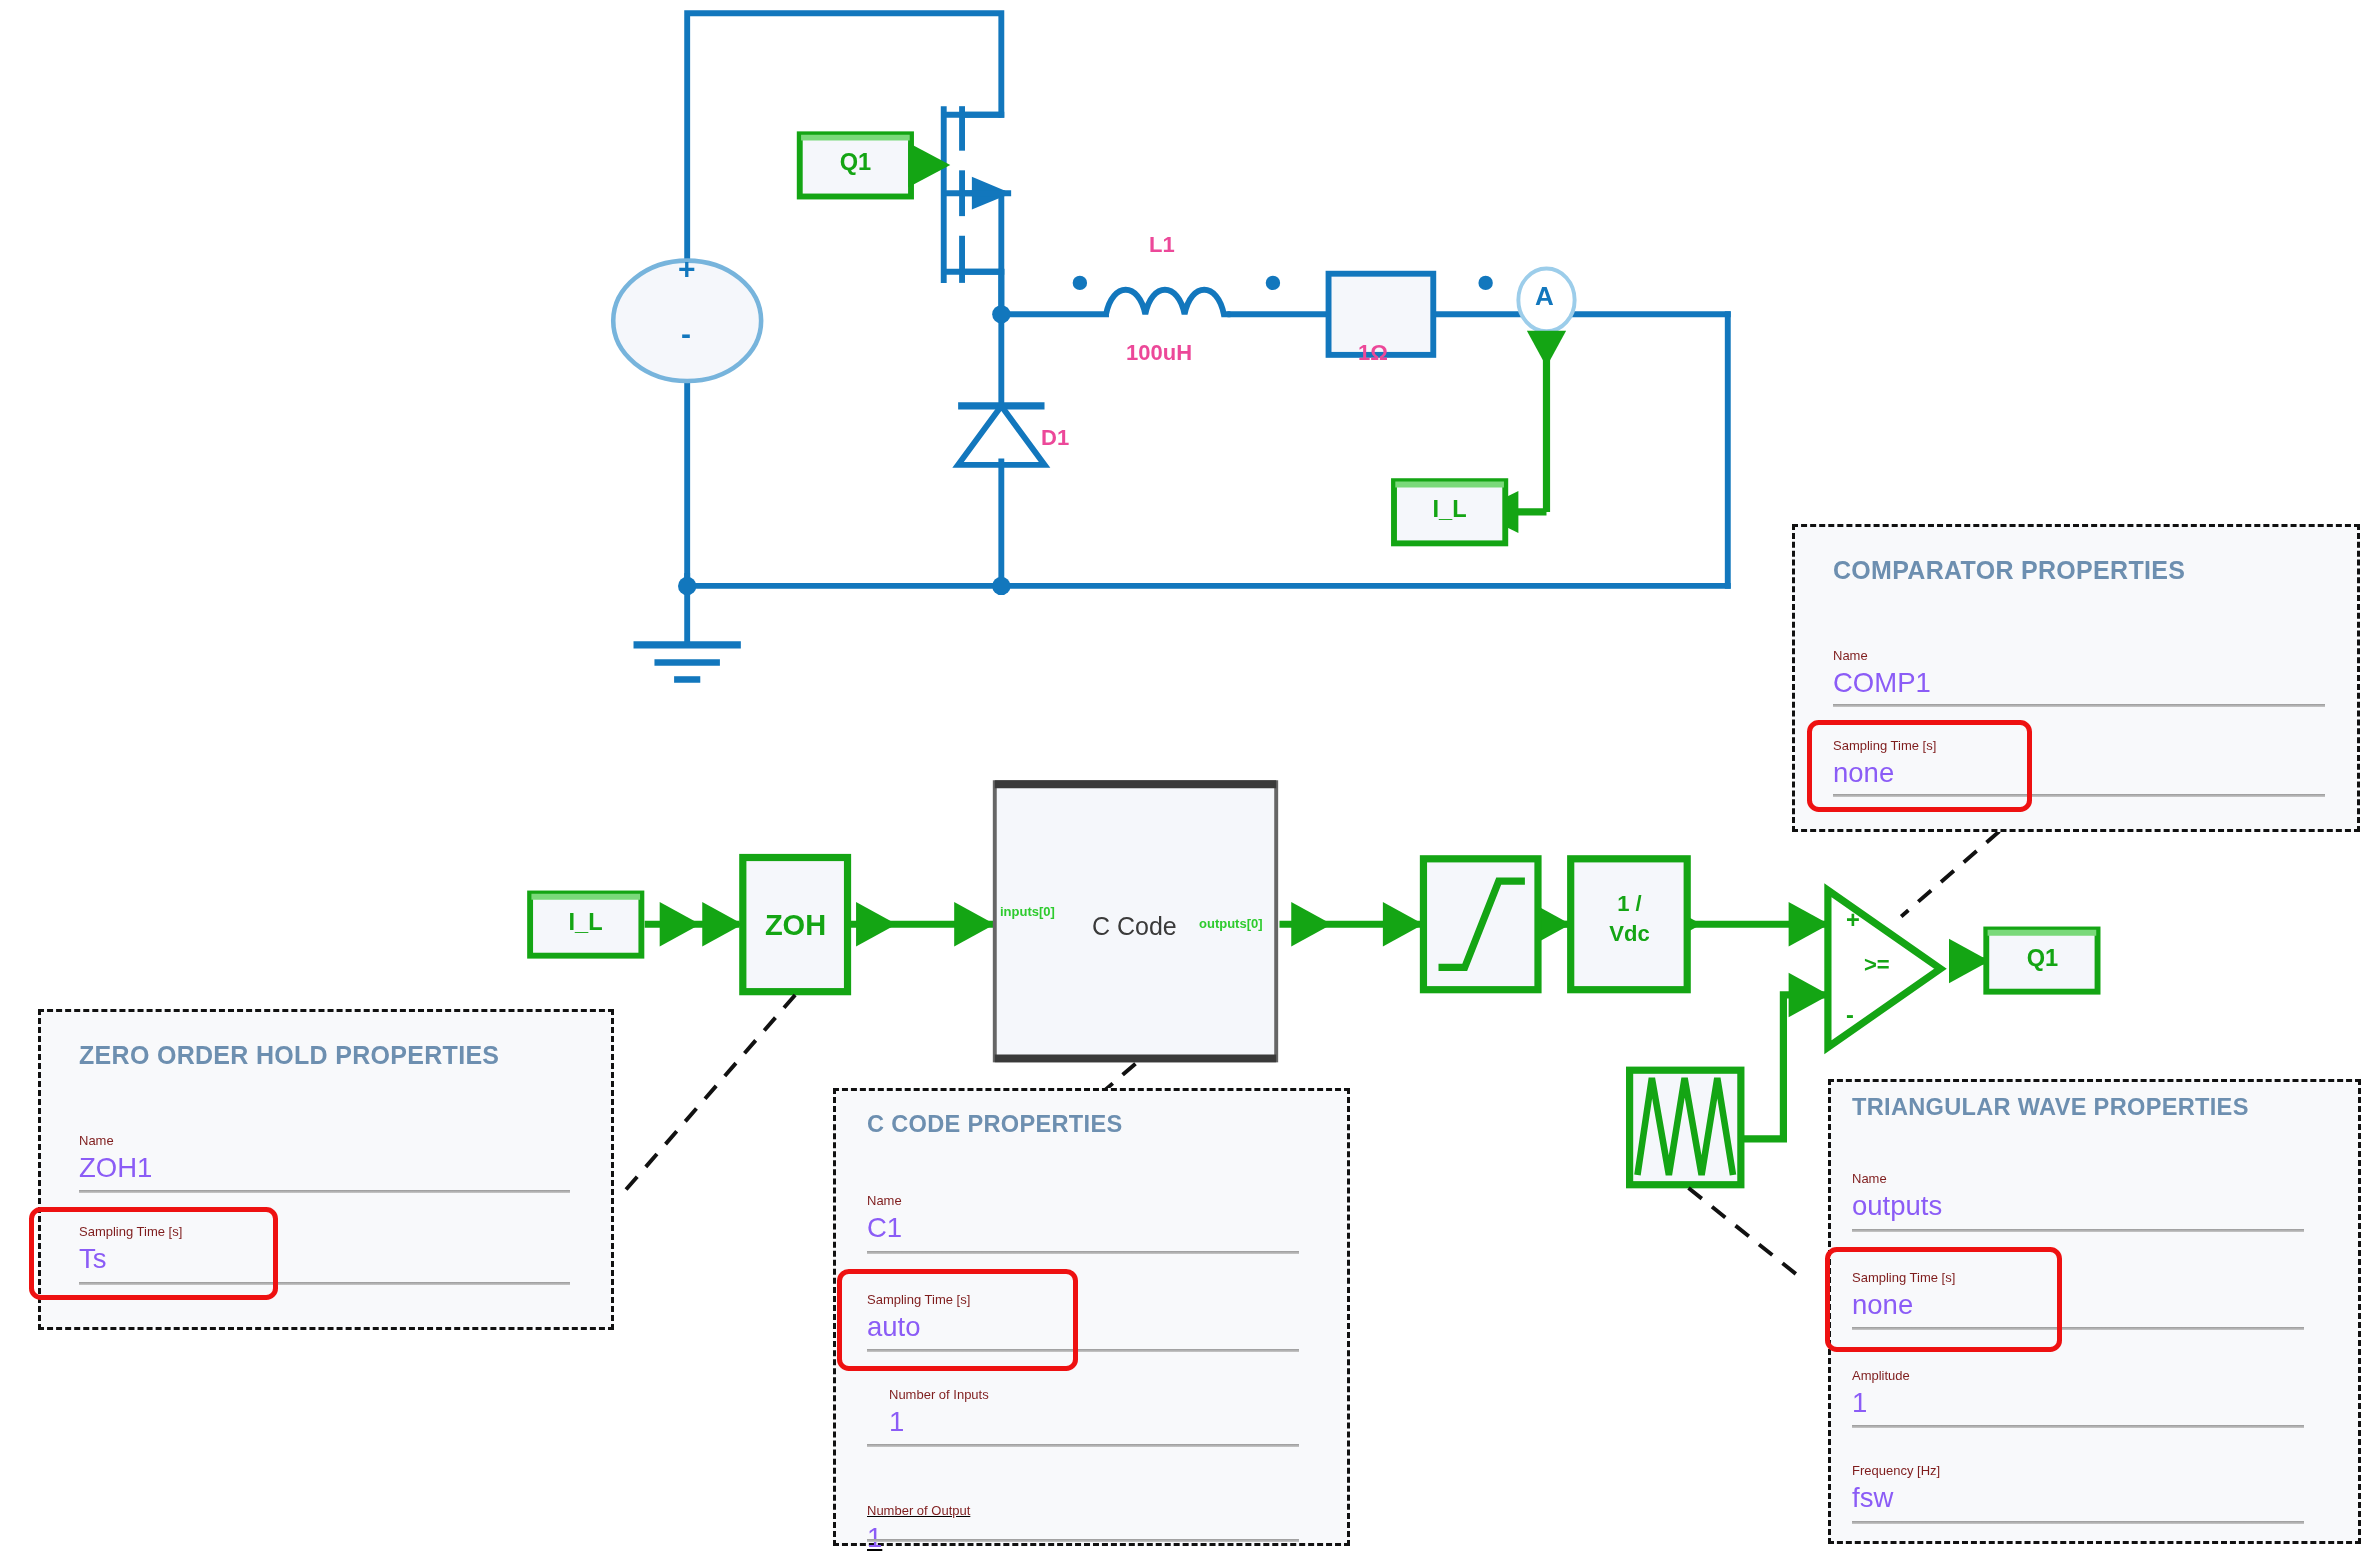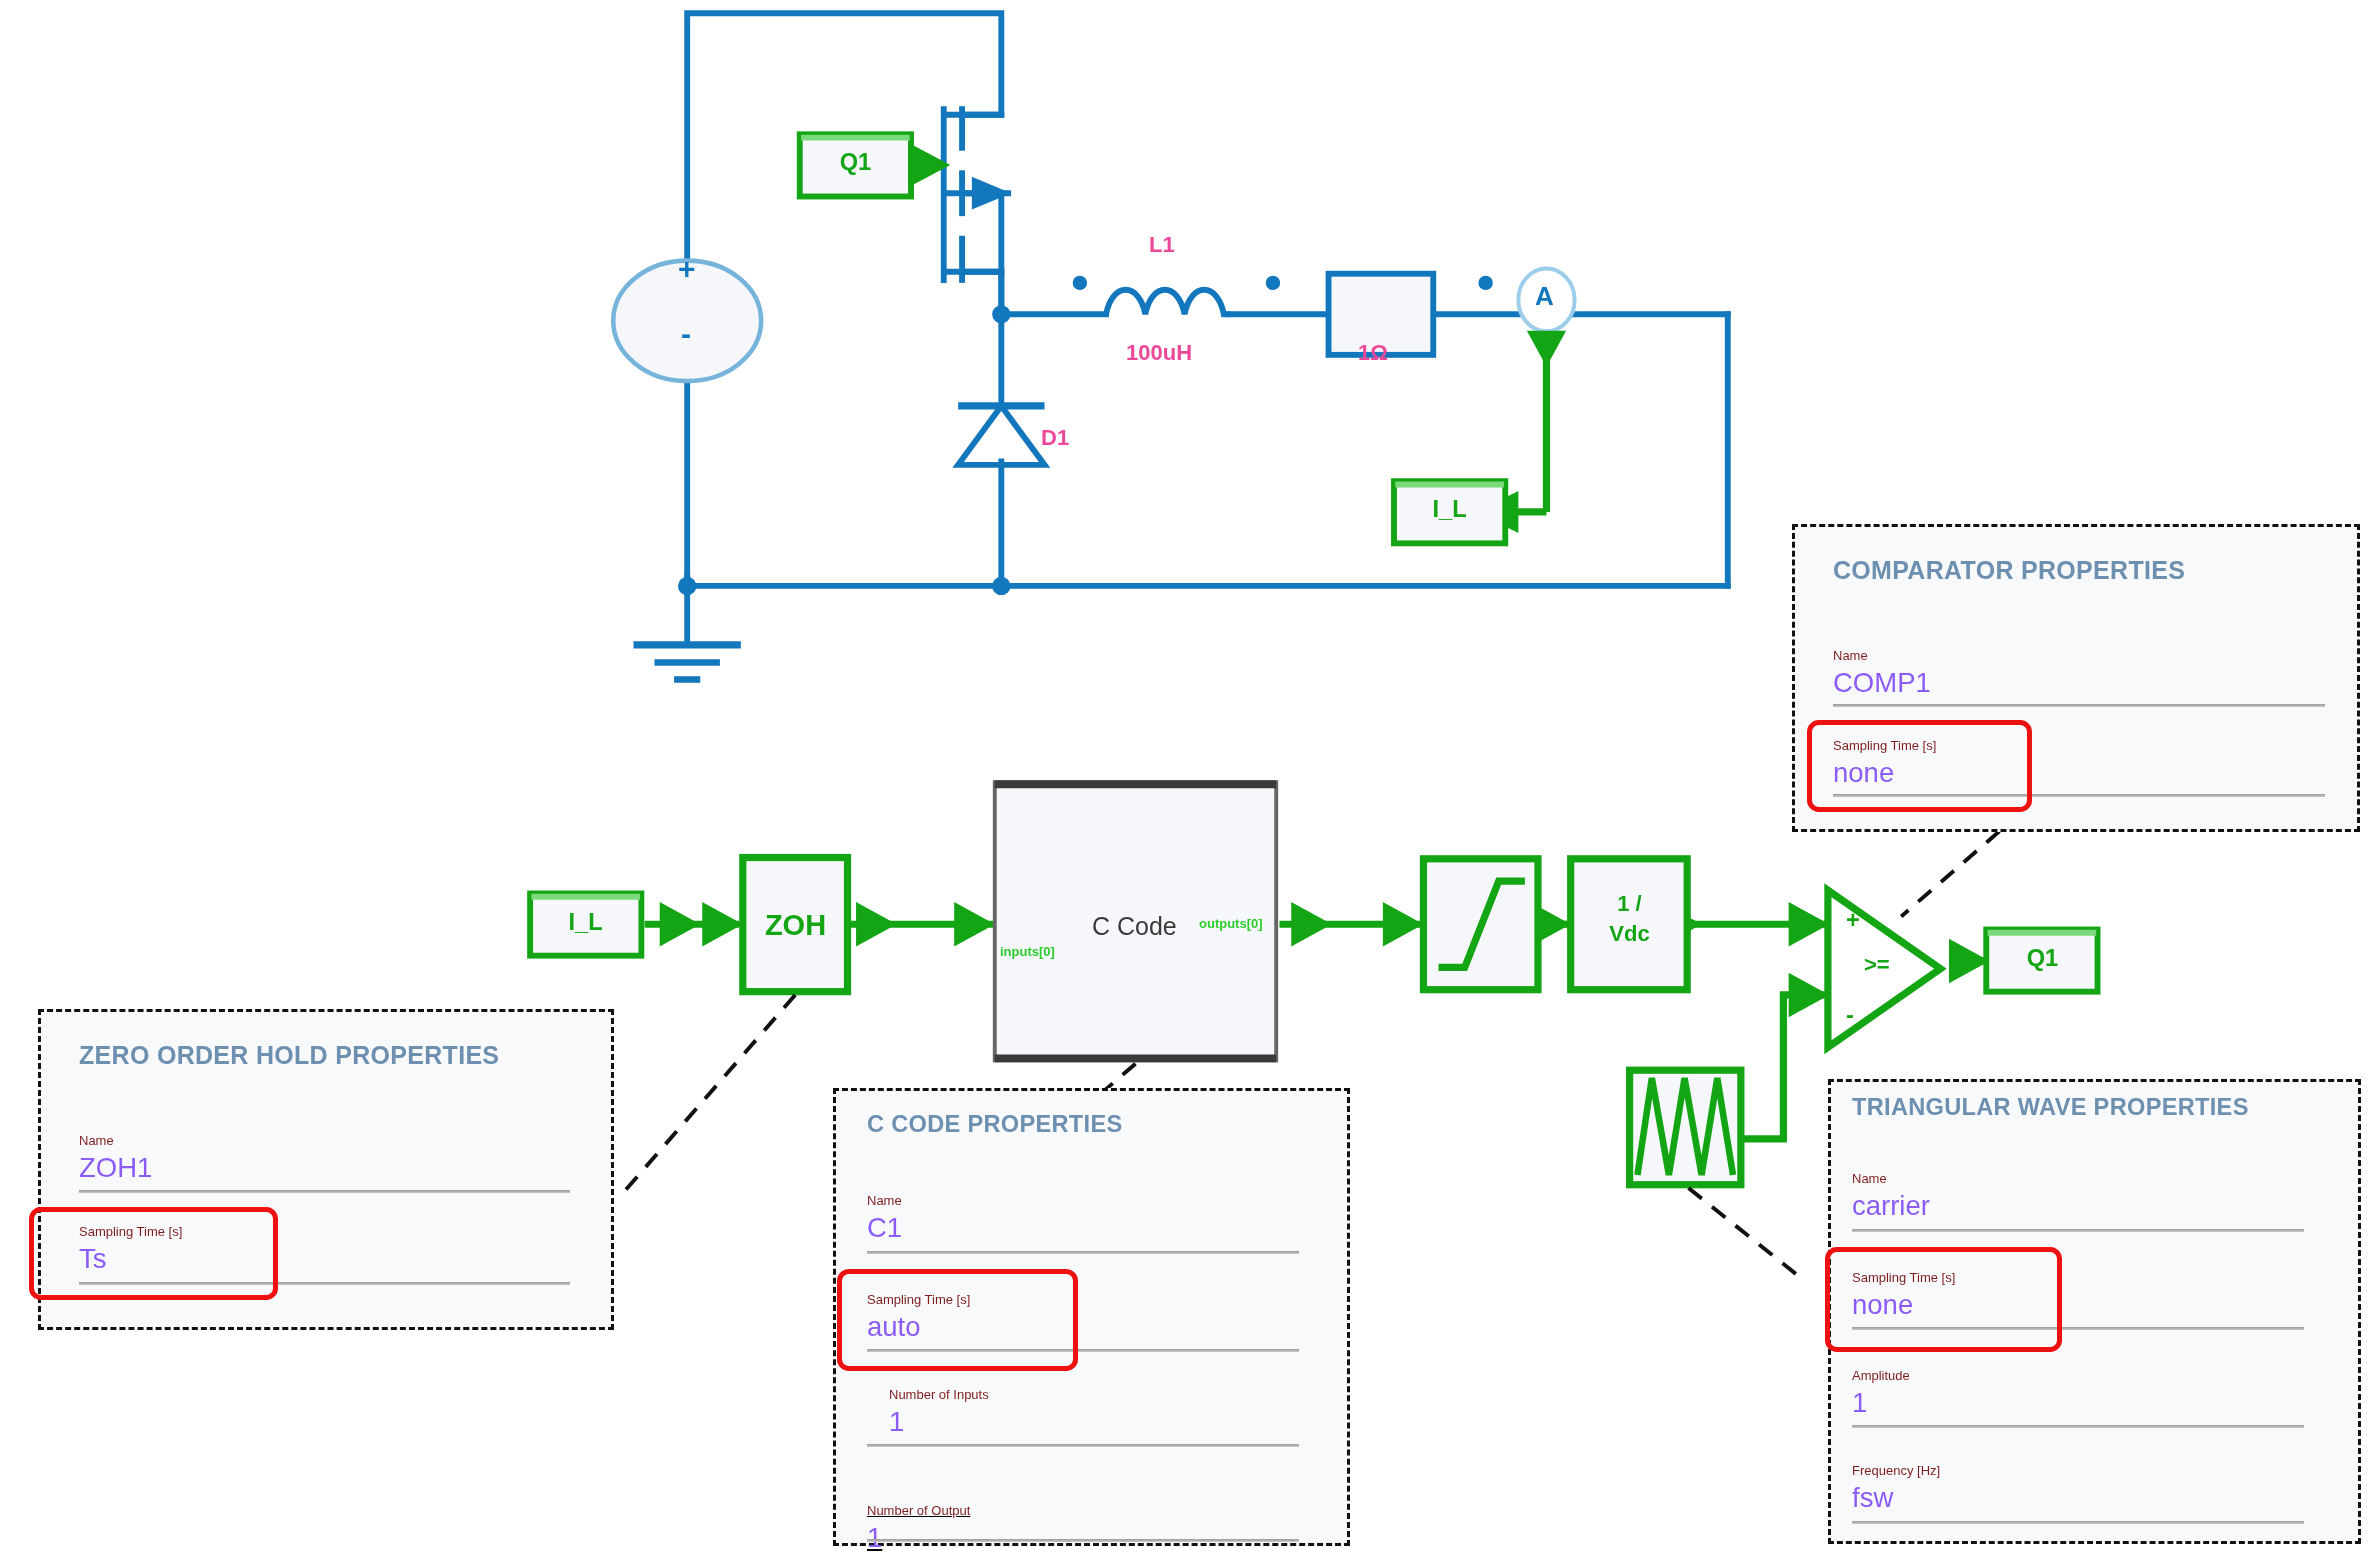--- a/index.html
+++ b/index.html
@@ -257,21 +257,21 @@
 
   <div class="sym" style="left:1535px;top:281px;font-size:26px;color:#1277bd;">A</div>
 
   <div class="blk-label" style="left:1394px;top:496px;width:111px;font-size:23.6px;">I_L</div>
 
   <div class="blk-label" style="left:530px;top:909px;width:111px;font-size:23.6px;">I_L</div>
 
   <div class="blk-label" style="left:743px;top:909px;width:105px;font-size:29px;">ZOH</div>
 
   <div class="ccode-label" style="left:1092px;top:912px;text-align:right;">C Code</div>
-  <div class="port-label" style="left:1000px;top:944px;">inputs[0]</div>
+  <div class="port-label" style="left:1000px;top:904px;">inputs[0]</div>
   <div class="port-label" style="left:1199px;top:916px;">outputs[0]</div>
 
   <div class="blk-label" style="left:1571px;top:889px;width:117px;font-size:22px;line-height:30px;">1 /</div>
   <div class="blk-label" style="left:1571px;top:919px;width:117px;font-size:22px;line-height:30px;">Vdc</div>
 
   <div class="blk-label" style="left:1846px;top:907px;font-size:23.6px;">+</div>
   <div class="blk-label" style="left:1846px;top:1002px;font-size:23.6px;">-</div>
   <div class="blk-label" style="left:1864px;top:952px;font-size:22px;">&gt;=</div>
 
   <div class="blk-label" style="left:1987px;top:945px;width:111px;font-size:23.6px;">Q1</div>
@@ -337,21 +337,21 @@
       <div class="field-value">1</div>
     </div>
     <div class="field-rule" style="left:31px;top:448px;width:432px;"></div>
   </div>
 
   <div class="panel" style="left:1828px;top:1079px;width:533px;height:465px;">
     <div class="panel-title" style="left:21px;top:11.8px;font-size:23.6px;">TRIANGULAR WAVE PROPERTIES</div>
 
     <div class="field" style="left:21px;top:86px;">
       <div class="field-label">Name</div>
-      <div class="field-value">carrier</div>
+      <div class="field-value">outputs</div>
     </div>
     <div class="field-rule" style="left:21px;top:147px;width:452px;"></div>
 
     <div class="field" style="left:21px;top:185px;">
       <div class="field-label">Sampling Time [s]</div>
       <div class="field-value">none</div>
     </div>
     <div class="field-rule" style="left:21px;top:245px;width:452px;"></div>
     <div class="hl" style="left:-6.5px;top:165px;width:237px;height:105px;"></div>
 

